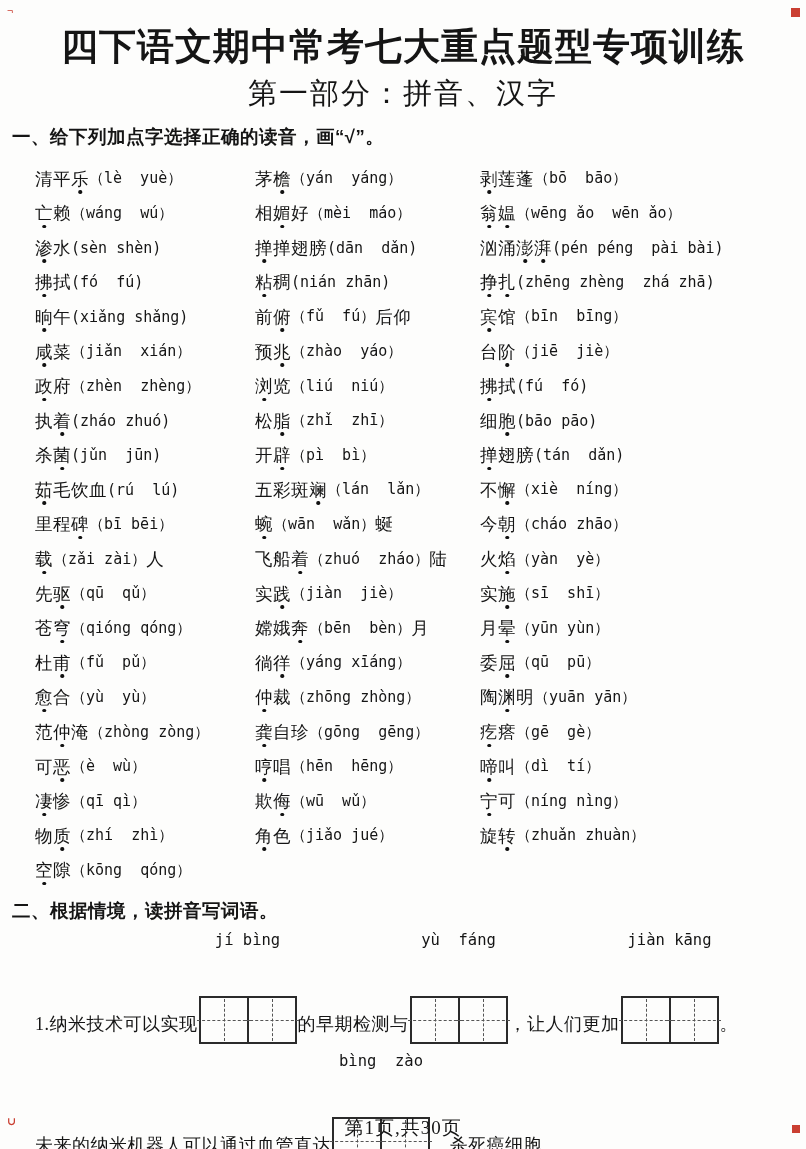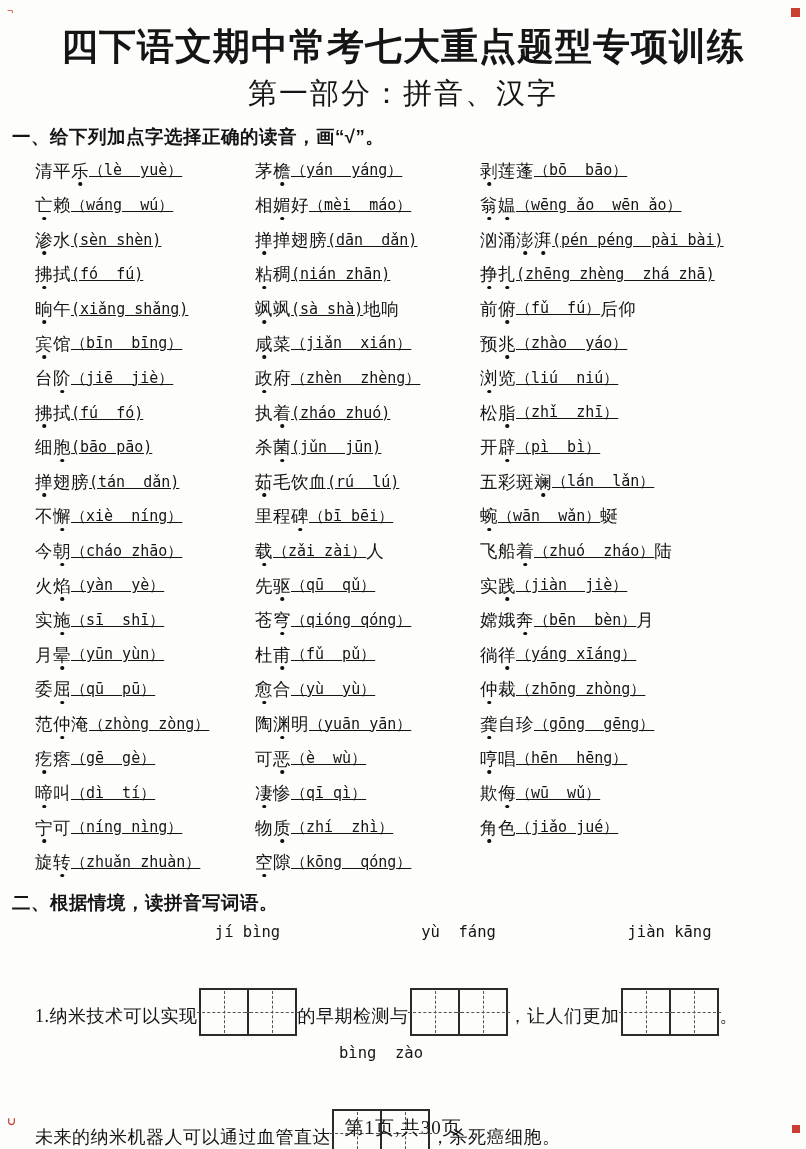--- a/index.html
+++ b/index.html
@@ -36,25 +36,24 @@
     font-family:Liberation Mono, monospace;
   }
   .sec-head{
     margin:10px 0 0 12px;
     font-family:"Liberation Sans","DejaVu Sans",sans-serif;
     font-size:18.5px;
     font-weight:bold;
     letter-spacing:.5px;
   }
   .grid{
-    margin:4px 0 0 35px;
+    margin:12px 0 0 35px;
     display:grid;
     grid-template-columns:220px 225px auto;
     grid-auto-rows:34.6px;
-    text-decoration:underline;
   }
   .item{display:flex;align-items:center;white-space:nowrap;}
   .cn{font-size:17.5px;letter-spacing:.5px;}
   .ch{display:inline-block;position:relative;}
   .ch.dot::after{
     content:"";position:absolute;bottom:-3px;left:50%;
     transform:translateX(-50%);
     width:3.5px;height:3.5px;border-radius:50%;background:#111;
   }
   .py{
@@ -148,25 +147,20 @@
       </div>
       <div class="item">
         <span class="cn"><span class="ch dot">挣</span><span class="ch dot">扎</span></span>
         <span class="py">(zhēng zhèng  zhá zhā)</span>
       </div>
       <div class="item">
         <span class="cn"><span class="ch dot">晌</span><span class="ch">午</span></span>
         <span class="py">(xiǎng shǎng)</span>
       </div>
       <div class="item">
-        <span class="cn"><span class="ch dot">飒</span><span class="ch">飒</span></span>
-        <span class="py">(sà shà)</span>
-        <span class="cn"><span class="ch">地</span><span class="ch">响</span></span>
-      </div>
-      <div class="item">
         <span class="cn"><span class="ch">前</span><span class="ch dot">俯</span></span>
         <span class="py">（fǔ  fú）</span>
         <span class="cn"><span class="ch">后</span><span class="ch">仰</span></span>
       </div>
       <div class="item">
         <span class="cn"><span class="ch dot">宾</span><span class="ch">馆</span></span>
         <span class="py">（bīn  bīng）</span>
       </div>
       <div class="item">
         <span class="cn"><span class="ch dot">咸</span><span class="ch">菜</span></span>
@@ -294,26 +288,26 @@
       </div>
       <div class="item">
         <span class="cn"><span class="ch dot">愈</span><span class="ch">合</span></span>
         <span class="py">（yù  yù）</span>
       </div>
       <div class="item">
         <span class="cn"><span class="ch dot">仲</span><span class="ch">裁</span></span>
         <span class="py">（zhōng zhòng）</span>
       </div>
       <div class="item">
+        <span class="cn"><span class="ch">陶</span><span class="ch dot">渊</span><span class="ch">明</span></span>
+        <span class="py">（yuān yān）</span>
+      </div>
+      <div class="item">
         <span class="cn"><span class="ch">范</span><span class="ch dot">仲</span><span class="ch">淹</span></span>
         <span class="py">（zhòng zòng）</span>
-      </div>
-      <div class="item">
-        <span class="cn"><span class="ch">陶</span><span class="ch dot">渊</span><span class="ch">明</span></span>
-        <span class="py">（yuān yān）</span>
       </div>
       <div class="item">
         <span class="cn"><span class="ch dot">龚</span><span class="ch">自</span><span class="ch">珍</span></span>
         <span class="py">（gōng  gēng）</span>
       </div>
       <div class="item">
         <span class="cn"><span class="ch dot">疙</span><span class="ch">瘩</span></span>
         <span class="py">（gē  gè）</span>
       </div>
       <div class="item">

